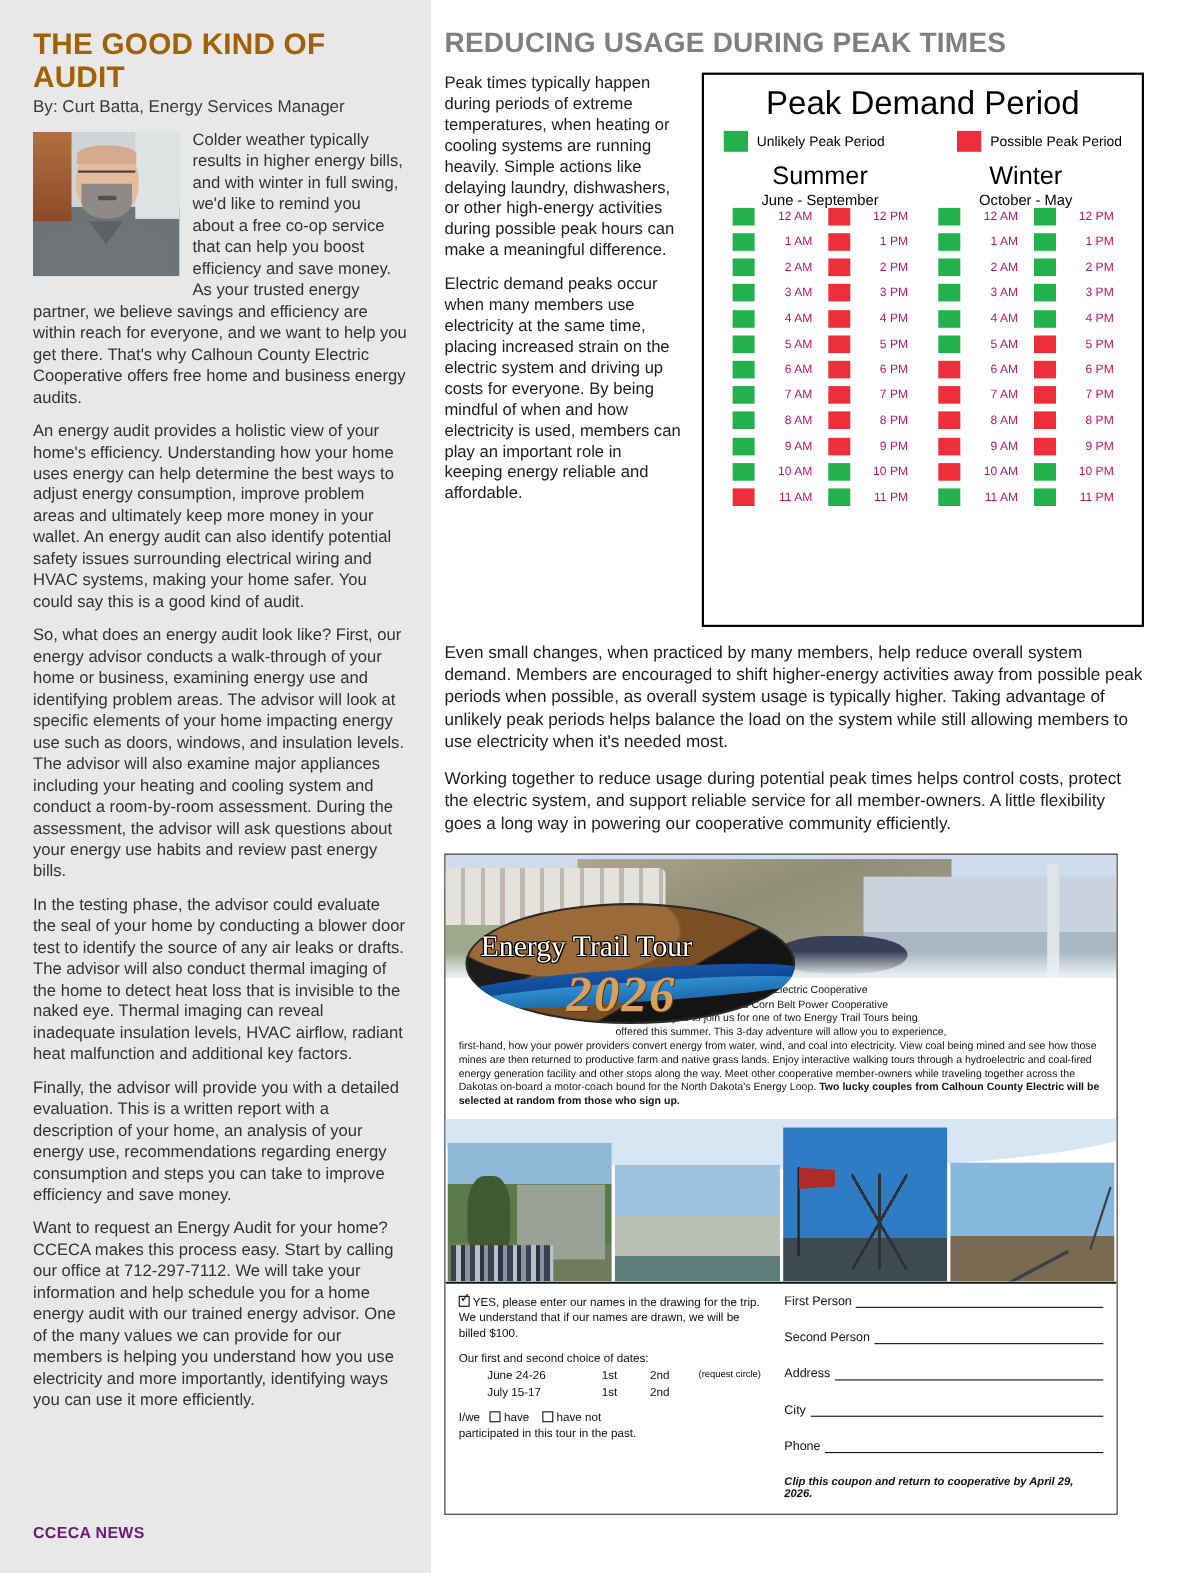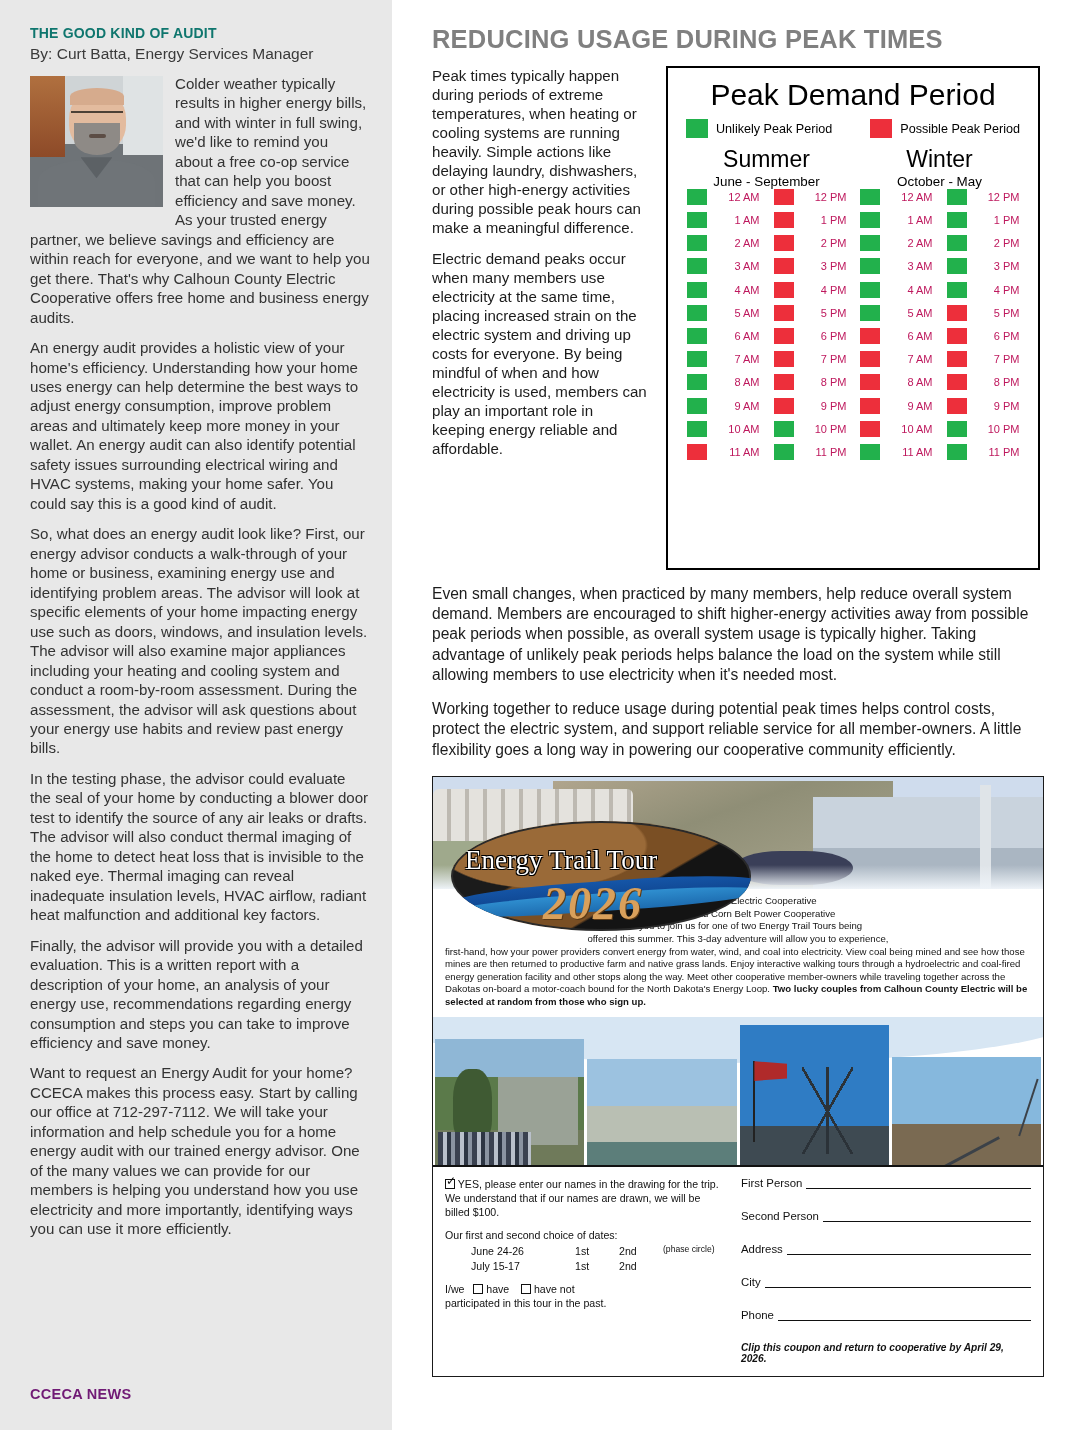--- a/index.html
+++ b/index.html
@@ -15,22 +15,22 @@
   .page { display:flex; width:1070px; height:1430px; }
 
   
   .left-col {
     width:392px;
     background:#e8e8e8;
     padding:26px 22px 0 30px;
     position:relative;
   }
   .headline {
-    color:#0f766e;
-    font-size:14px;
+    color:#a16207;
+    font-size:27px;
     font-weight:bold;
     letter-spacing:.2px;
     margin:0 0 4px 0;
     line-height:1.1;
   }
   .byline {
     font-size:15.5px;
     color:#3a3a3a;
     margin:0 0 10px 0;
     line-height:1.2;
@@ -69,21 +69,21 @@
     letter-spacing:.3px;
     position:absolute;
     left:30px;
     bottom:28px;
   }
 
   
   .right-col {
     width:678px;
     background:#ffffff;
-    padding:26px 30px 0 40px;
+    padding:26px 30px 0 12px;
     position:relative;
   }
   .sec-title {
     color:#808080;
     font-size:25.5px;
     font-weight:bold;
     letter-spacing:.2px;
     margin:0 0 13px 0;
     line-height:1.05;
   }
@@ -572,21 +572,21 @@
         <div class="coupon-left">
           <div>
             <span class="cb checked"></span>
             <span>YES, please enter our names in the drawing for the trip. We understand that if our names are drawn, we will be billed $100.</span>
           </div>
           <div class="mt10">Our first and second choice of dates:</div>
           <div class="dates-line">
             <span class="d">June 24-26</span>
             <span class="o">1st</span>
             <span class="o">2nd</span>
-            <span class="small-note">(phase circle)</span>
+            <span class="small-note">(request circle)</span>
           </div>
           <div class="dates-line">
             <span class="d">July 15-17</span>
             <span class="o">1st</span>
             <span class="o">2nd</span>
           </div>
           <div class="mt10">
             <span>I/we</span>
             &nbsp;&nbsp;<span class="cb"></span>
             <span>have</span>

